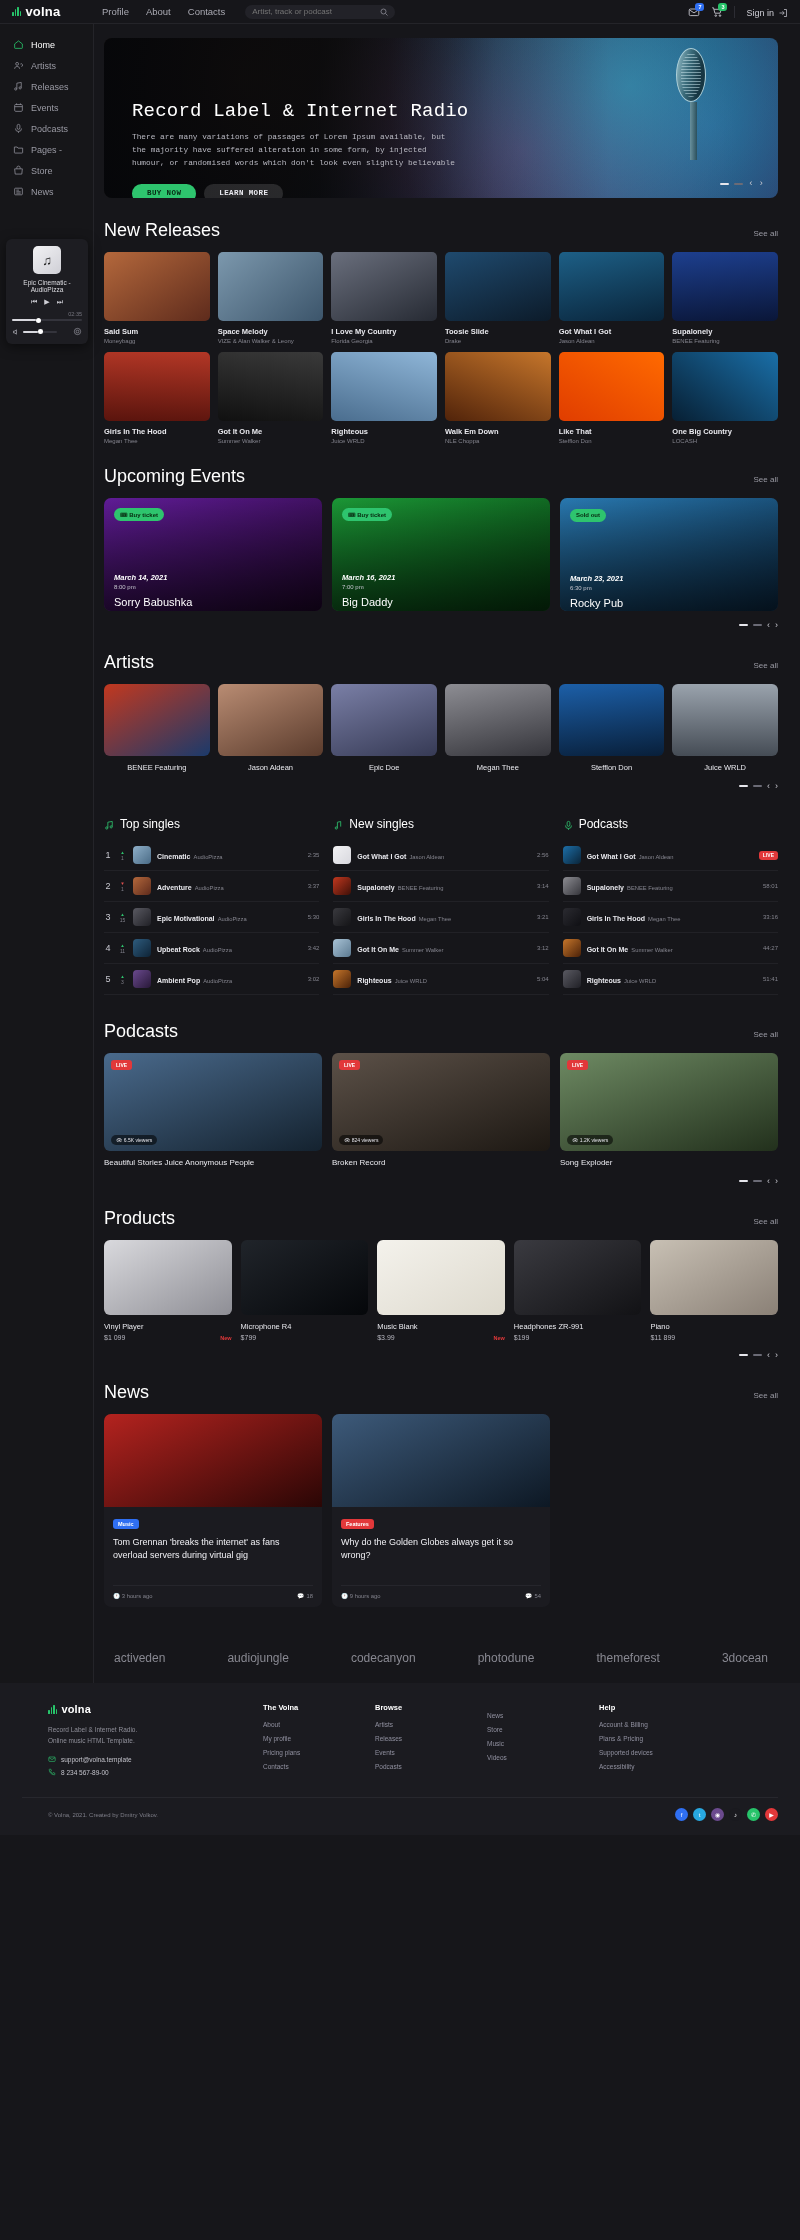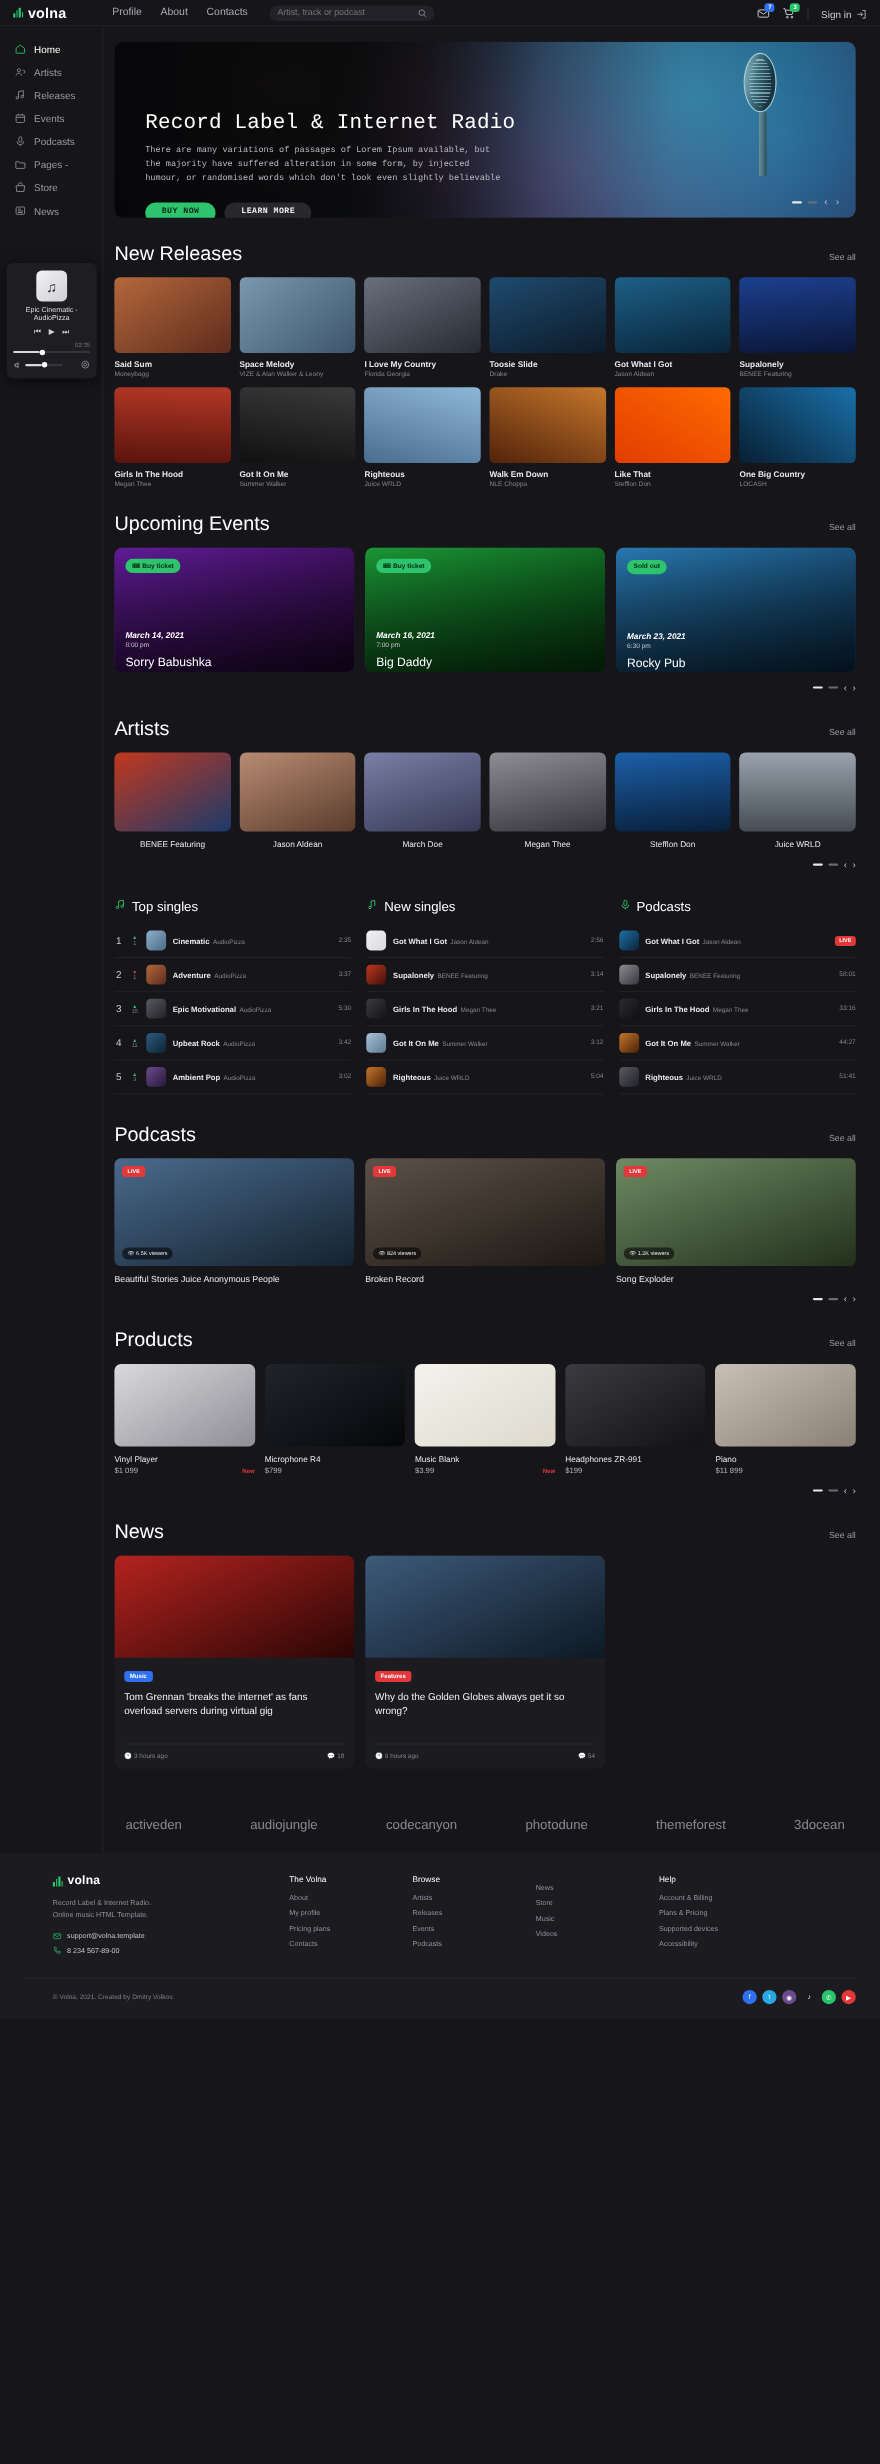--- a/index.html
+++ b/index.html
@@ -168,21 +168,21 @@
   .ev-card > * { position: relative; z-index: 2; }
   .rowctl { display: flex; align-items: center; justify-content: flex-end; gap: 5px; margin-top: 9px; }
 
   
   .ar-grid { display: grid; grid-template-columns: repeat(6, 1fr); gap: 8px; }
   .ar-art { width: 100%; height: 72px; border-radius: 6px; background: #2a2a31; }
   .ar-name { font-size: 7.5px; color: #e9e9ee; text-align: center; margin-top: 7px; }
 
   
   .charts { display: grid; grid-template-columns: repeat(3, 1fr); gap: 14px; margin: 26px 22px 0 10px; }
-  .ch-head { display: flex; align-items: flex-start; gap: 5px; margin-bottom: 9px; }
+  .ch-head { display: flex; align-items: flex-end; gap: 5px; margin-bottom: 9px; }
   .ch-title { font-size: 12px; color: #fff; }
   .ch-row {
     display: flex; align-items: center; gap: 6px; padding: 6px 0;
     border-bottom: 1px solid #212126; cursor: pointer;
   }
   .ch-rank { font-size: 9px; color: #c9c9d1; width: 8px; text-align: center;}
   .ch-delta { width: 9px; text-align: center; }
   .ch-delta span { font-size: 4.5px; display: block; }
   .ch-delta .up { color: #2ec46e; } .ch-delta .down { color: #e0504f; }
   .ch-delta b { font-size: 5px; color: #81818b; font-weight: 400; display: block; }
@@ -242,21 +242,21 @@
   .partner { color: #9c9ca6; font-size: 12px; display: flex; align-items: center; gap: 4px; opacity: .85; }
 
   
   .footer { background: #1b1b20; padding: 20px 22px 0 22px; }
   .f-cols { display: flex; gap: 30px; padding-left: 26px; }
   .f-brand { width: 185px; }
   .f-logo { display: flex; align-items: center; gap: 4px; margin-bottom: 9px; }
   .f-desc { font-size: 6.5px; color: #8f8f99; line-height: 1.7; margin-bottom: 9px; }
   .f-contact { font-size: 6.5px; color: #c3c3cb; display: flex; align-items: center; gap: 5px; margin-bottom: 5px; }
   .f-col { min-width: 82px; }
-  .f-h { font-size: 7.5px; color: #fff; font-weight: 400; margin-bottom: 9px; }
+  .f-h { font-size: 7.5px; color: #fff; font-weight: 700; margin-bottom: 9px; }
   .f-l { font-size: 6.5px; color: #9191 9b; color:#9191a0; margin-bottom: 7px; display:block; text-decoration: none; }
   .f-bot {
     margin-top: 16px; border-top: 1px solid #27272d; padding: 10px 0 14px 26px;
     display: flex; align-items: center; justify-content: space-between;
   }
   .f-copy { font-size: 6px; color: #7e7e88; }
   .socials { display: flex; gap: 5px; }
   .soc { width: 13px; height: 13px; border-radius: 50%; display: flex; align-items: center; justify-content: center; font-size: 6px; color: #fff; }
 </style>
 </head>
@@ -541,21 +541,21 @@
  <div>
   <div class="ar-art" style="background:linear-gradient(150deg, #c2381f, #1b3a6b)"></div>
   <div class="ar-name">BENEE Featuring</div>
  </div>
  <div>
   <div class="ar-art" style="background:linear-gradient(156deg, #b98c73, #5a3b2c)"></div>
   <div class="ar-name">Jason Aldean</div>
  </div>
  <div>
   <div class="ar-art" style="background:linear-gradient(162deg, #7a7fa6, #363a55)"></div>
-  <div class="ar-name">March Doe</div>
+  <div class="ar-name">Epic Doe</div>
  </div>
  <div>
   <div class="ar-art" style="background:linear-gradient(168deg, #8d8d93, #35353b)"></div>
   <div class="ar-name">Megan Thee</div>
  </div>
  <div>
   <div class="ar-art" style="background:linear-gradient(174deg, #1c5fa8, #081f3a)"></div>
   <div class="ar-name">Stefflon Don</div>
  </div>
  <div>

